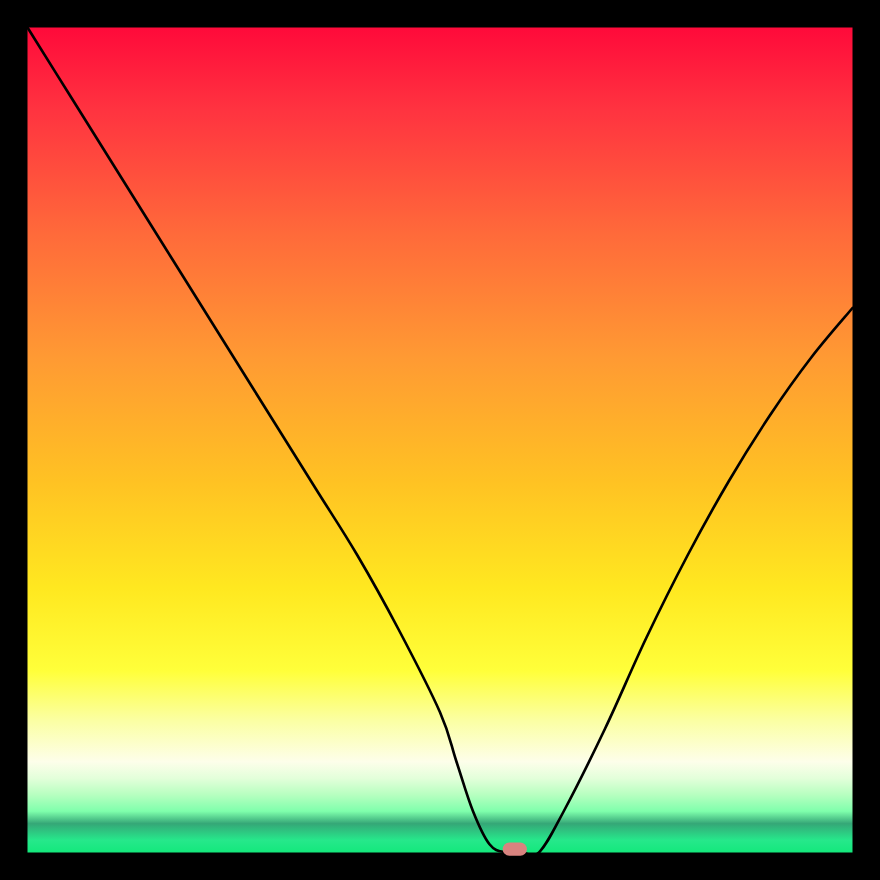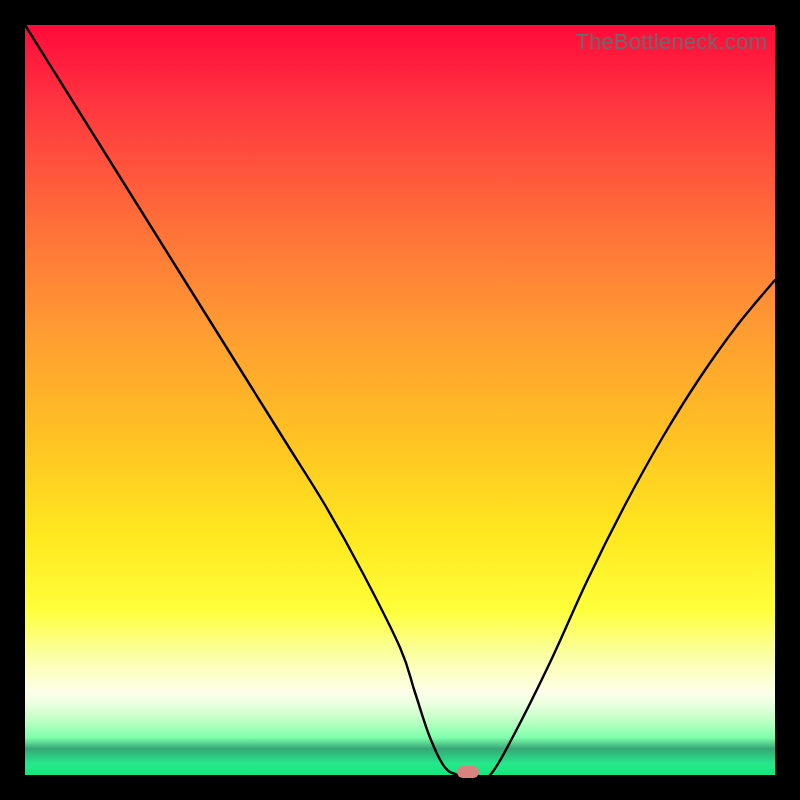--- a/index.html
+++ b/index.html
@@ -66,21 +66,20 @@
     border-radius: 6px;
     background: #d8837f;
     transform: translate(-50%, -50%);
   }
 </style>
 </head>
 <body>
 
 <div class="frame">
   <div class="plot">
-    <div class="watermark">TheBottleneck.com</div>
 
     <svg class="curve" viewBox="0 0 750 750" preserveAspectRatio="none">
       <path id="curve-path" fill="none" stroke="#000" stroke-width="2.4" stroke-linecap="round" stroke-linejoin="round" d="M 0 0 C 6.75 10.799999999999999, 24 38.400000000000006, 37.5 60 C 51 81.6, 61.5 98.4, 75 120 C 88.5 141.6, 99 158.4, 112.5 180 C 126 201.6, 136.5 218.39999999999995, 150 239.99999999999994 C 163.5 261.59999999999997, 174 278.4, 187.5 300 C 201 321.6, 211.5 338.4, 225 360 C 238.5 381.6, 249 398.4, 262.5 420 C 276 441.6, 286.5 457.05, 300 480 C 313.5 502.95, 324 521.85, 337.5 547.5 C 351 573.15, 365.55 600.9, 375 622.5 C 384.45 644.1, 384.6 651.3, 390 667.5 C 395.4 683.7, 399.59999999999997 699, 405 712.5 C 410.40000000000003 726, 414.6000000000001 735.75, 420.00000000000006 742.5 C 425.40000000000003 749.25, 429.59999999999997 748.65, 434.99999999999994 750 C 440.3999999999999 751.35, 444.59999999999997 750, 450 750 C 455.40000000000003 750, 458.25 756.75, 465 750 C 471.75 743.25, 476.7 732.75, 487.5 712.5 C 498.3 692.25, 511.5 665.85, 525 637.5 C 538.5 609.15, 549 583.35, 562.5 555 C 576 526.65, 586.5 505.65, 600 480 C 613.5 454.35, 624 435.45, 637.5 412.5 C 651 389.55, 661.5 372.75, 675 352.5 C 688.5 332.25, 699 317.55, 712.5 300 C 726 282.45, 743.25 263.1, 750 255"></path>
     </svg>
 
     <div class="marker" id="opt-marker" style="left: 442.5px; top: 747px;"></div>
   </div>
 </div>
 
 </body></html>

